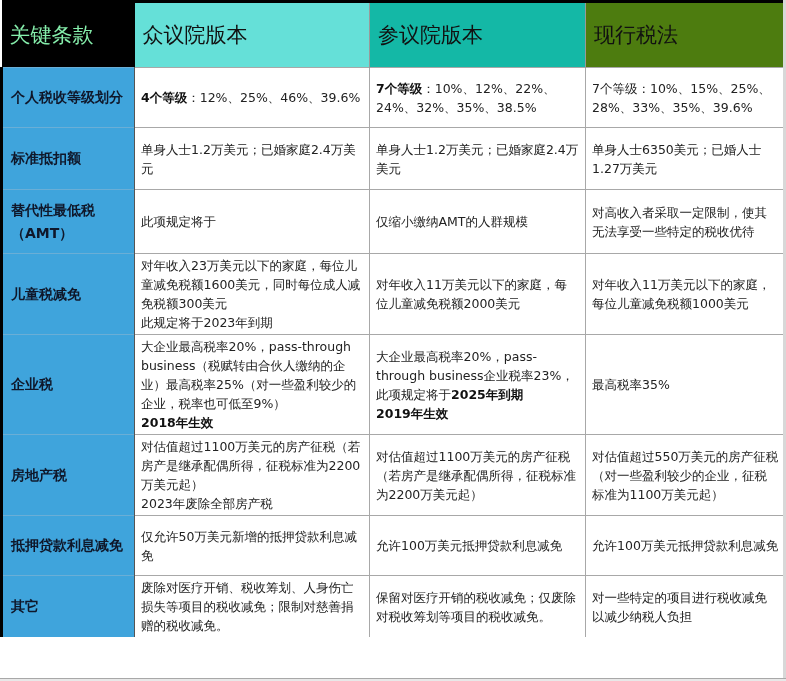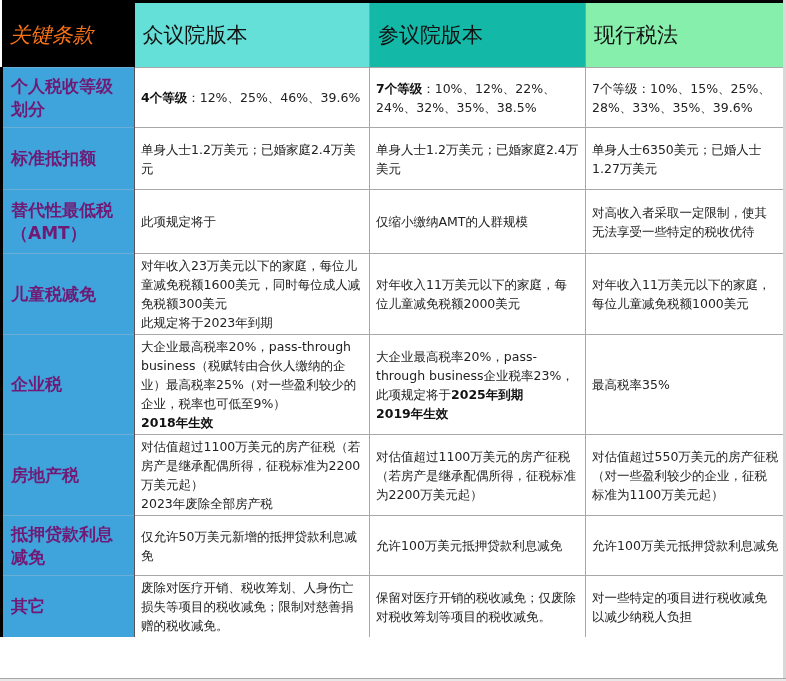--- a/index.html
+++ b/index.html
@@ -19,37 +19,37 @@
   .hdr th {
     height: 64px;
     text-align: left;
     font-weight: normal;
     font-size: 21px;
     padding-left: 8px;
     color: #111;
     border-top: 3px solid #000;
     border-right: 1px solid #999;
   }
-  .hdr th.c0 { background: #000000; color: #f97316; border-right: none; font-style: italic; }
+  .hdr th.c0 { background: #000000; color: #86efac; border-right: none; }
   .hdr th.c1 { background: #65e0d8; }
   .hdr th.c2 { background: #14b8a6; }
-  .hdr th.c3 { background: #86efac; }
+  .hdr th.c3 { background: #4d7c0f; }
   .row td {
     border-top: 1px solid #a8a8a8;
     border-right: 1px solid #a8a8a8;
     font-size: 12.5px;
     line-height: 19px;
     color: #222;
     padding: 2px 6px 2px 6px;
     background: #fff;
   }
   .row td.key {
     background: #3fa4dc;
-    color: #701a75;
-    font-size: 17px;
+    color: #0f172a;
+    font-size: 14px;
     font-weight: bold;
     line-height: 23px;
     padding-left: 8px;
     border-right: 1px solid #555;
     border-top: 1px solid #6aaed6;
     border-left: 3px solid #000;
   }
   .b { font-weight: bold; color: #111; }
   .rightedge { position: absolute; left: 783px; top: 0; width: 3px; height: 681px; background: #d8d8d8; }
   .bottomband { position: absolute; left: 0; top: 678px; width: 786px; height: 3px; background: #e8e8e8; border-top: 1px solid #a8a8a8; }

